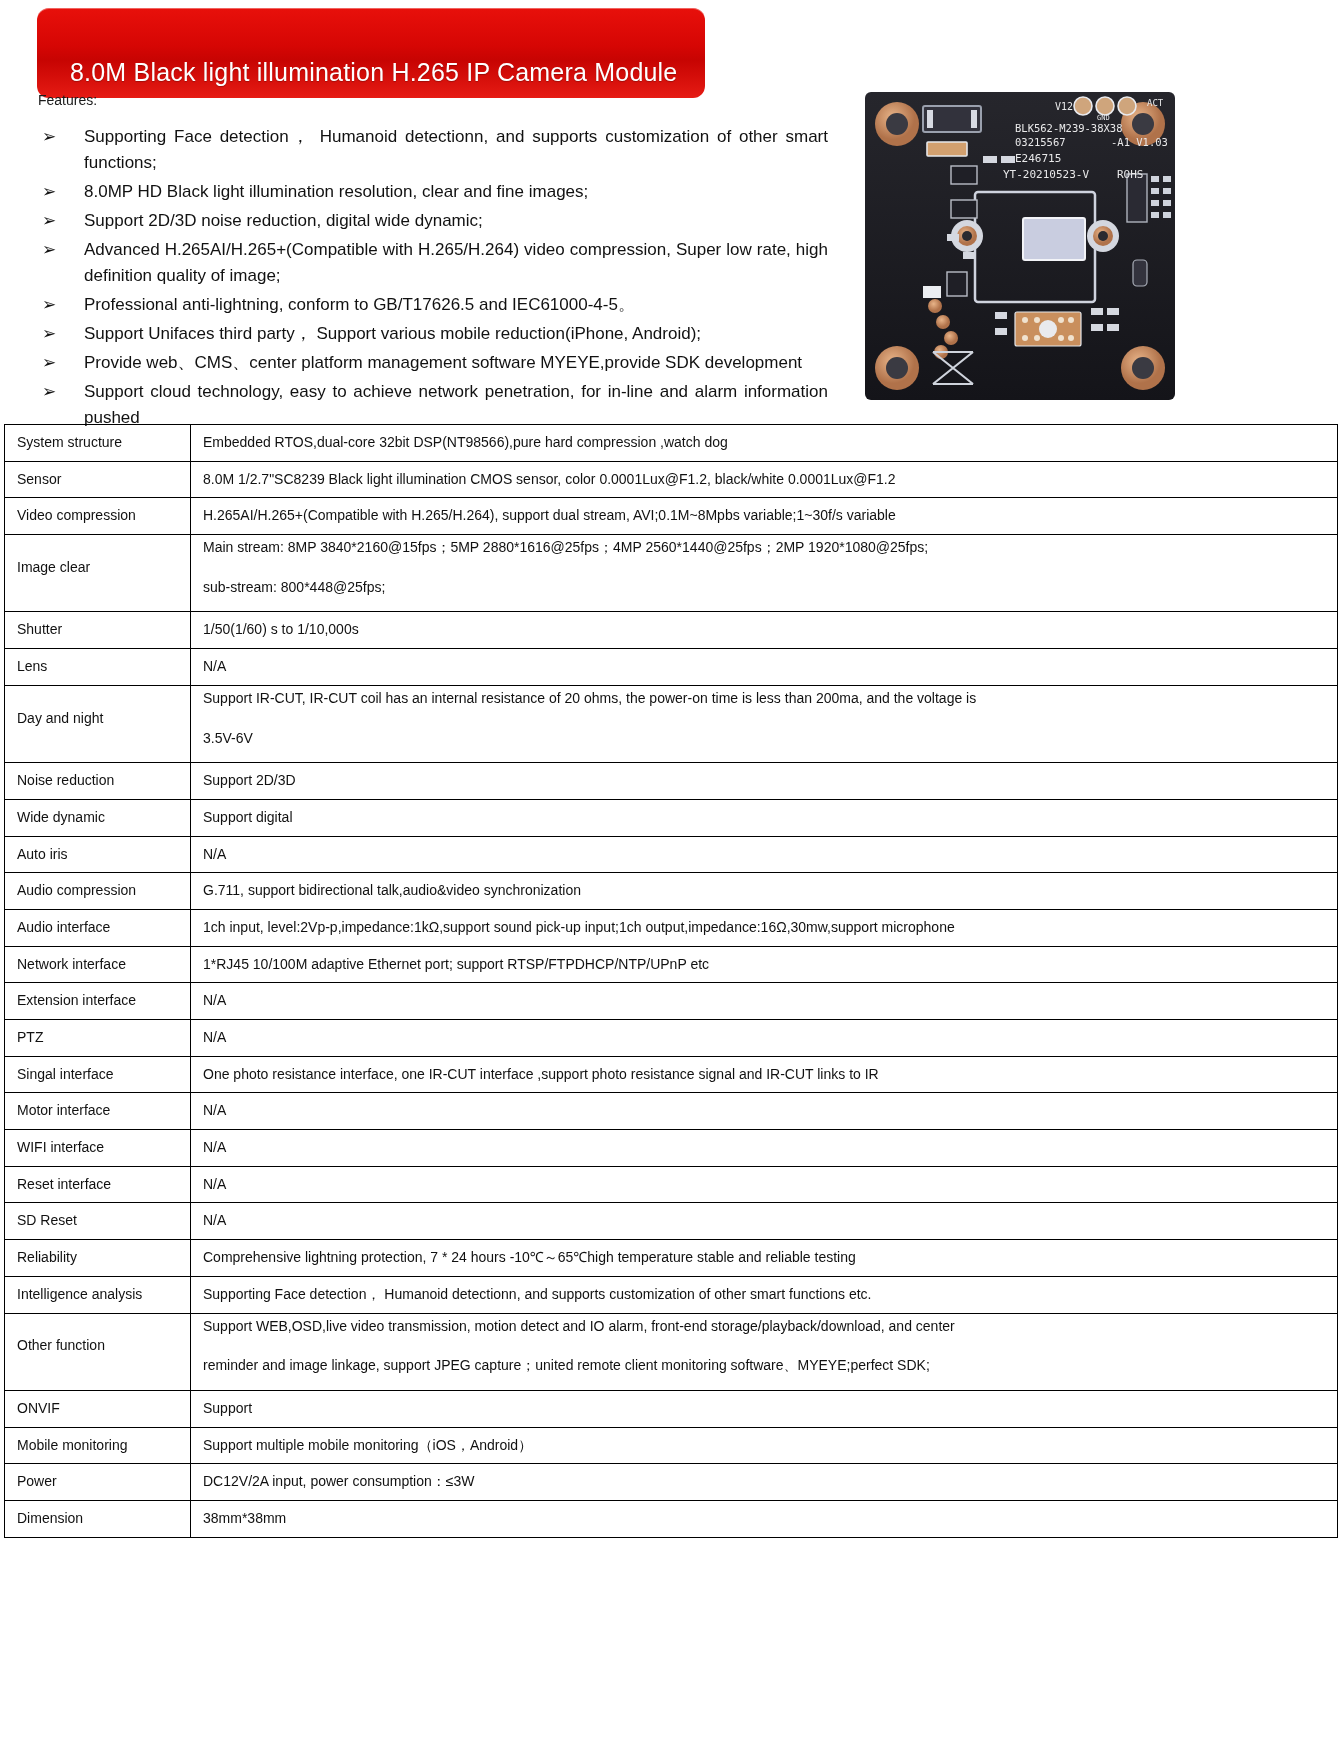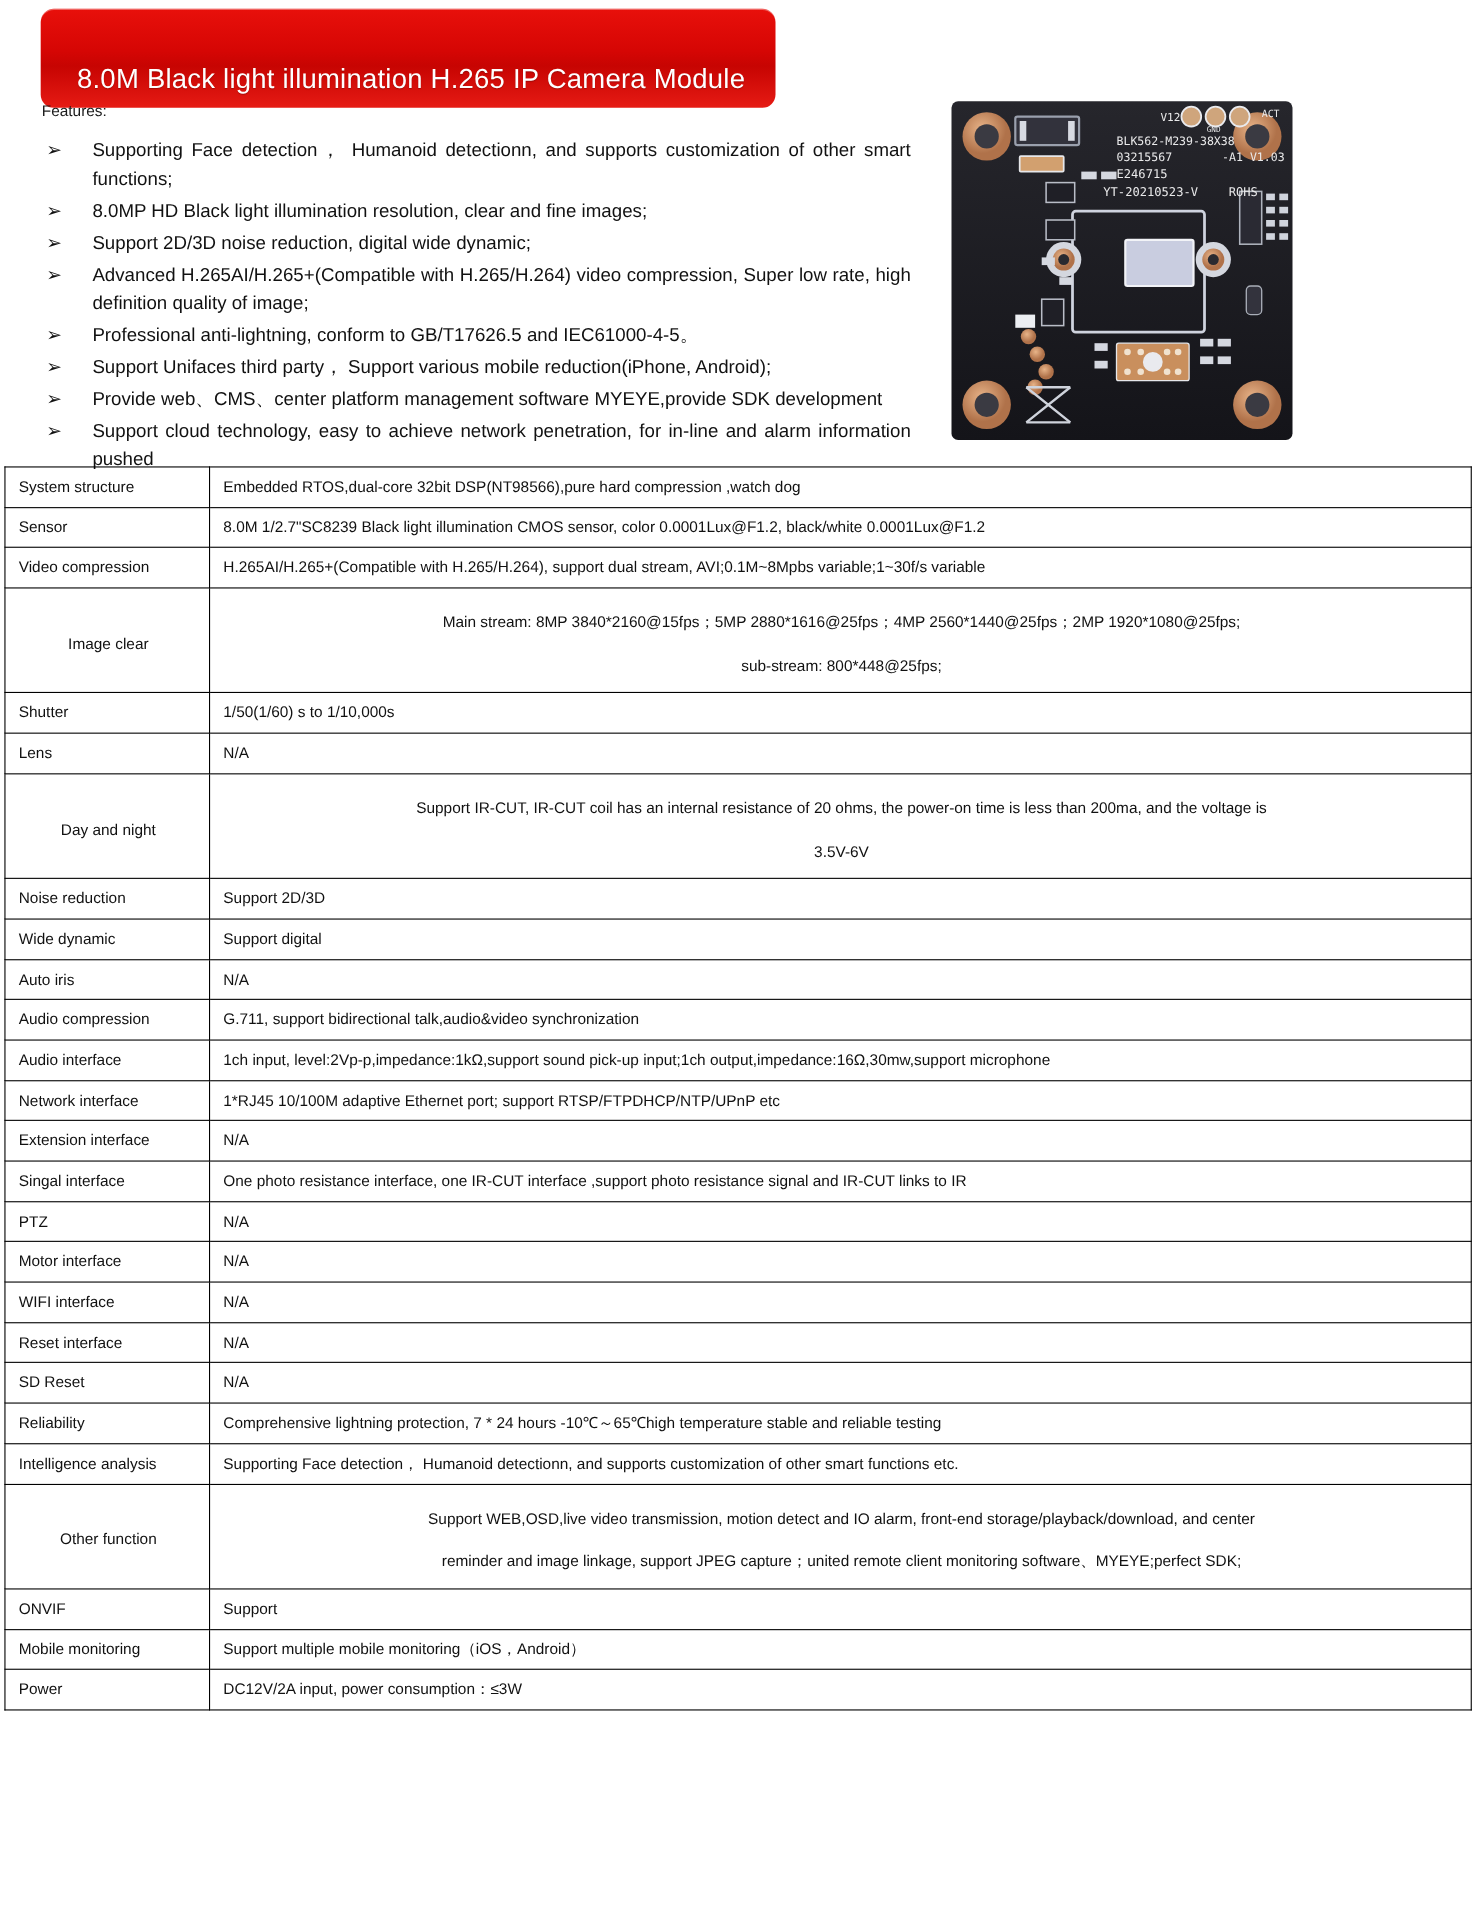--- a/index.html
+++ b/index.html
@@ -64,21 +64,21 @@
   .spec-table td {
     border: 1px solid #000;
     vertical-align: middle;
     font-size: 14px;
     line-height: 1.55;
     color: #111;
     padding: 7px 10px 7px 12px;
   }
   .spec-table td.k { width: 186px; }
   .spec-table td.v { width: 1147px; }
-  .spec-table tr.tall td { padding-top: 20px; padding-bottom: 13px; text-align: center; }
+  .spec-table tr.tall td { padding-top: 2px; padding-bottom: 13px; }
   .vline2 { display: block; }
   .vline2 + .vline2 { margin-top: 18px; }
 </style>
 </head>
 <body>
 
 <div class="page">
 
   <div class="banner"></div>
   <div class="banner-title">8.0M Black light illumination H.265 IP Camera Module</div>
@@ -319,29 +319,29 @@
             <span class="vline2">1*RJ45 10/100M adaptive Ethernet port; support RTSP/FTPDHCP/NTP/UPnP etc</span>
           </td>
         </tr>
         <tr>
           <td class="k">Extension interface</td>
           <td class="v">
             <span class="vline2">N/A</span>
           </td>
         </tr>
         <tr>
+          <td class="k">PTZ</td>
+          <td class="v">
+            <span class="vline2">N/A</span>
+          </td>
+        </tr>
+        <tr>
           <td class="k">Singal interface</td>
           <td class="v">
             <span class="vline2">One photo resistance interface, one IR-CUT interface ,support photo resistance signal and IR-CUT links to IR</span>
-          </td>
-        </tr>
-        <tr>
-          <td class="k">PTZ</td>
-          <td class="v">
-            <span class="vline2">N/A</span>
           </td>
         </tr>
         <tr>
           <td class="k">Motor interface</td>
           <td class="v">
             <span class="vline2">N/A</span>
           </td>
         </tr>
         <tr>
           <td class="k">WIFI interface</td>
@@ -391,16 +391,22 @@
           <td class="v">
             <span class="vline2">Support multiple mobile monitoring（iOS，Android）</span>
           </td>
         </tr>
         <tr>
           <td class="k">Power</td>
           <td class="v">
             <span class="vline2">DC12V/2A input, power consumption：≤3W</span>
           </td>
         </tr>
+        <tr>
+          <td class="k">Dimension</td>
+          <td class="v">
+            <span class="vline2">38mm*38mm</span>
+          </td>
+        </tr>
       </tbody>
   </table>
 
 </div>
 
 </body></html>

